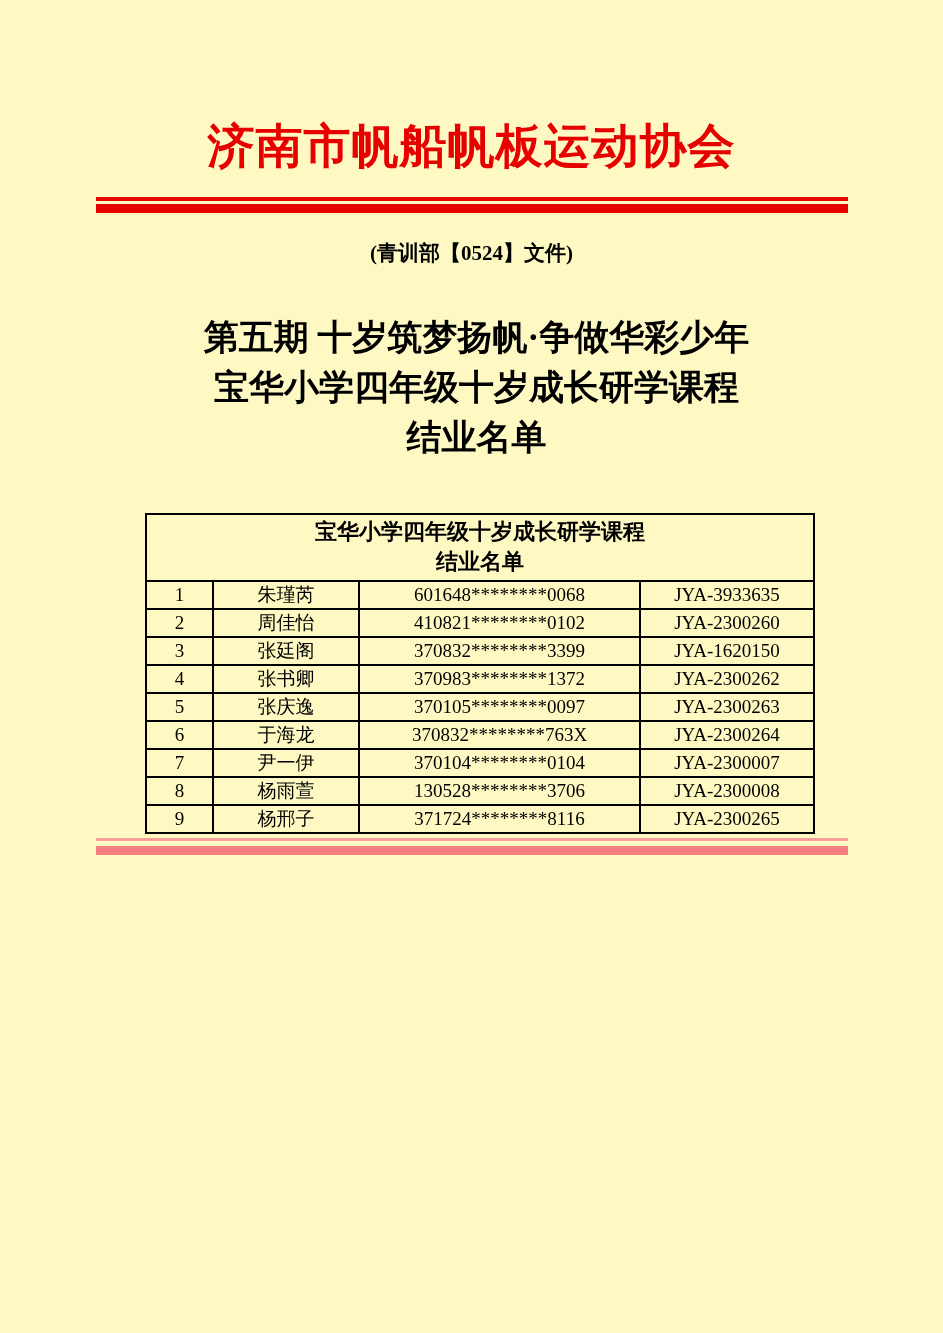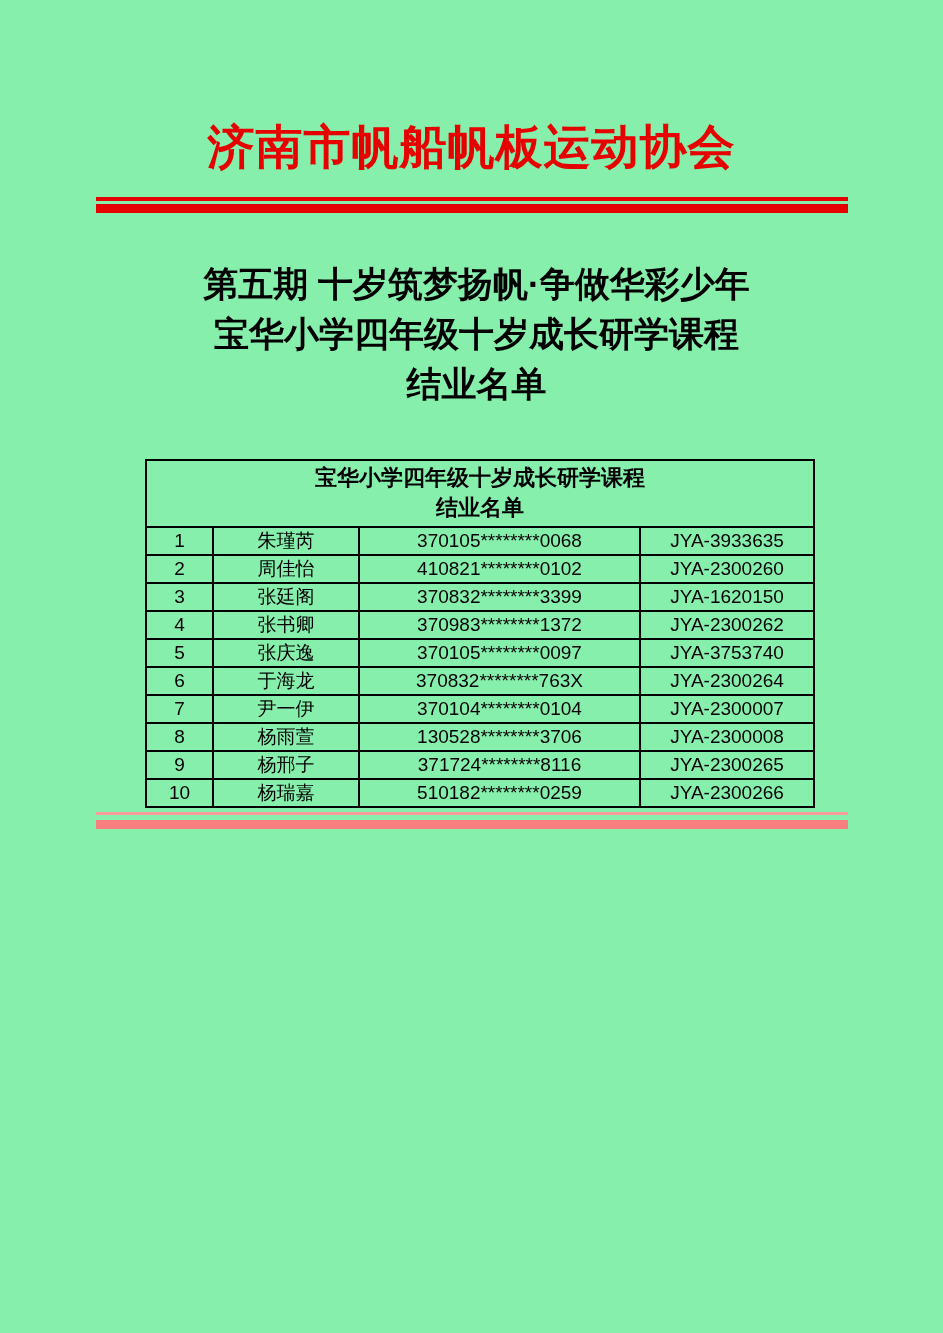--- a/index.html
+++ b/index.html
@@ -4,23 +4,23 @@
 <style>
   html, body {
     margin: 0;
     padding: 0;
     background: #ffffff;
   }
   .page {
     position: relative;
     width: 943px;
     height: 1333px;
-    background: #86efac;
+    background: #fef9c3;
     overflow: hidden;
-    font-family: Liberation Sans, sans-serif;
+    font-family: Liberation Serif, serif;
     color: #000000;
   }
   .org-title {
     margin: 0;
     padding-top: 116px;
     text-align: center;
     font-size: 47px;
     font-weight: 700;
     letter-spacing: 1px;
     color: #e60000;
@@ -106,20 +106,21 @@
 
 <div class="page">
 
   <h1 class="org-title">济南市帆船帆板运动协会</h1>
 
   <div class="header-rules">
     <div class="rule-thin"></div>
     <div class="rule-thick"></div>
   </div>
 
+  <div class="doc-number">(青训部【0524】文件)</div>
 
   <div class="main-title">
     <div>第五期 十岁筑梦扬帆·争做华彩少年</div>
     <div>宝华小学四年级十岁成长研学课程</div>
     <div>结业名单</div>
   </div>
 
 
   <table class="roster-table">
     <colgroup>
@@ -131,21 +132,21 @@
     <tbody>
       <tr class="tbl-title">
         <td colspan="4">
           <div>宝华小学四年级十岁成长研学课程</div>
           <div>结业名单</div>
         </td>
       </tr>
       <tr>
         <td>1</td>
         <td>朱瑾芮</td>
-        <td>370105********0068</td>
+        <td>601648********0068</td>
         <td>JYA-3933635</td>
       </tr>
       <tr>
         <td>2</td>
         <td>周佳怡</td>
         <td>410821********0102</td>
         <td>JYA-2300260</td>
       </tr>
       <tr>
         <td>3</td>
@@ -156,21 +157,21 @@
       <tr>
         <td>4</td>
         <td>张书卿</td>
         <td>370983********1372</td>
         <td>JYA-2300262</td>
       </tr>
       <tr>
         <td>5</td>
         <td>张庆逸</td>
         <td>370105********0097</td>
-        <td>JYA-3753740</td>
+        <td>JYA-2300263</td>
       </tr>
       <tr>
         <td>6</td>
         <td>于海龙</td>
         <td>370832********763X</td>
         <td>JYA-2300264</td>
       </tr>
       <tr>
         <td>7</td>
         <td>尹一伊</td>
@@ -182,26 +183,20 @@
         <td>杨雨萱</td>
         <td>130528********3706</td>
         <td>JYA-2300008</td>
       </tr>
       <tr>
         <td>9</td>
         <td>杨邢子</td>
         <td>371724********8116</td>
         <td>JYA-2300265</td>
       </tr>
-      <tr>
-        <td>10</td>
-        <td>杨瑞嘉</td>
-        <td>510182********0259</td>
-        <td>JYA-2300266</td>
-      </tr>
     </tbody>
   </table>
 
   <div class="footer-rules">
     <div class="footer-rule-thin"></div>
     <div class="footer-rule-thick"></div>
   </div>
 
 </div>
 

